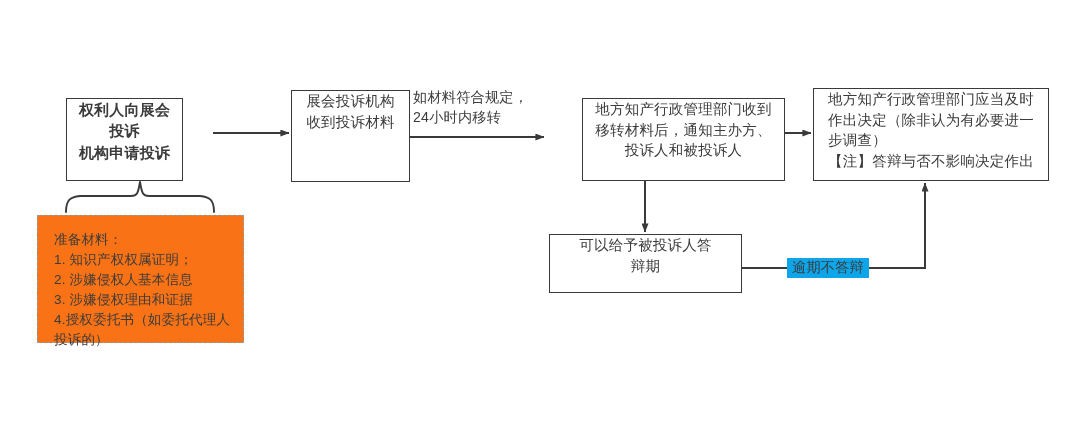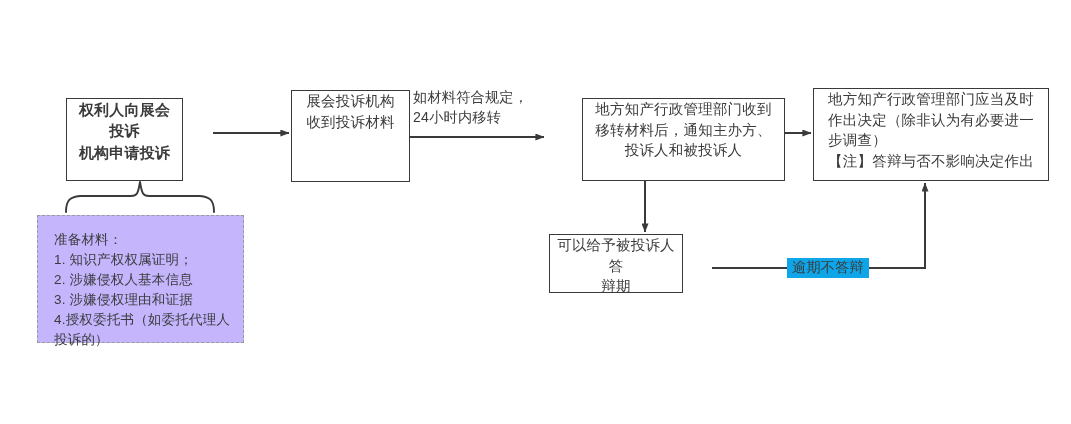--- a/index.html
+++ b/index.html
@@ -46,21 +46,21 @@
     padding: 0 6px;
   }
   .node.left-text .txt {
     text-align: left;
     padding: 0 8px;
   }
   .note-box {
     position: absolute;
     box-sizing: border-box;
     border: 1.7px dashed #9a9a9a;
-    background: #c4b5fd;
+    background: #f97316;
     color: #3b3b3b;
     line-height: 1.48;
     letter-spacing: 0.2px;
   }
   .note-box .txt {
     display: block;
     white-space: pre-line;
     text-align: left;
     padding: 14px 12px 0 16px;
   }
@@ -76,21 +76,21 @@
     background: #0ea5e9;
     padding: 0 5px;
     white-space: nowrap;
   }
 
   
   #node-apply     { left: 66px;  top: 98px;  width: 117px; height: 83px;  font-size: 15px; font-weight: bold; }
   #node-receive   { left: 291px; top: 90px;  width: 119px; height: 92px;  font-size: 14.5px; }
   #node-notify    { left: 546px; top: 98px;  width: 203px; height: 83px;  font-size: 14.5px; margin-left: 36px; }
   #node-decision  { left: 813px; top: 88px;  width: 236px; height: 93px;  font-size: 14.5px; }
-  #node-defense   { left: 549px; top: 234px; width: 134px; height: 59px;  font-size: 14.5px; }
+  #node-defense   { left: 549px; top: 234px; width: 193px; height: 59px;  font-size: 14.5px; }
   #note-materials { left: 37px;  top: 215px; width: 207px; height: 128px; font-size: 13.5px; }
 
   #label-transfer { left: 413px; top: 88px;  width: 134px; font-size: 14.2px; }
   #label-overdue  { left: 787px; top: 258px; font-size: 14.2px; }
 </style>
 </head>
 <body>
 
 <div id="canvas">
 

